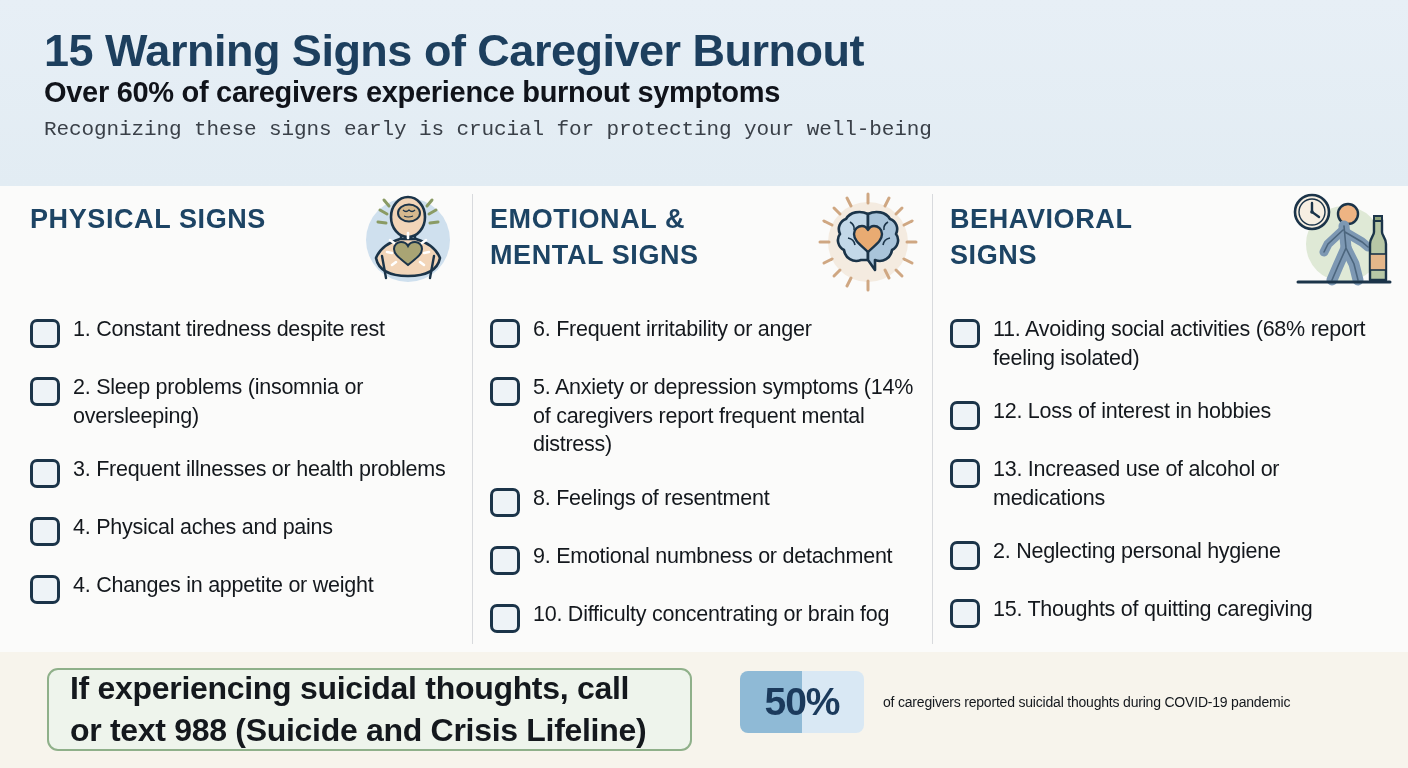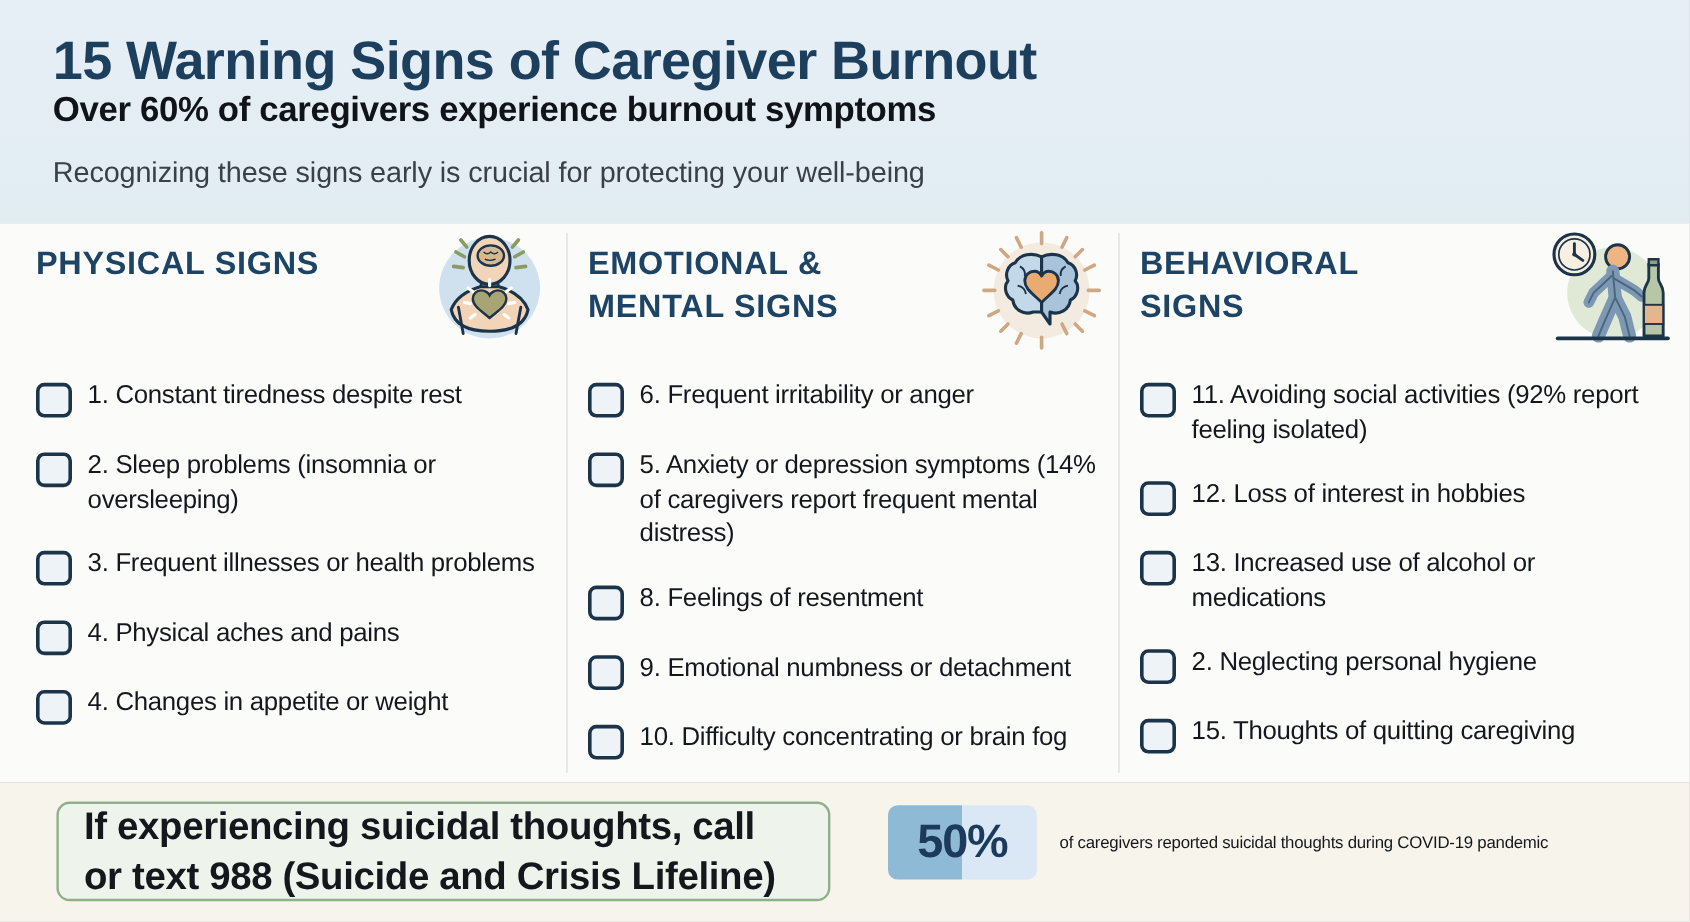--- a/index.html
+++ b/index.html
@@ -2,38 +2,38 @@
 <html><head>
 <meta charset="utf-8">
 <style>
   * { box-sizing: border-box; margin: 0; padding: 0; }
   html, body {
     width: 1408px; height: 768px;
     font-family: "Liberation Sans", sans-serif;
     background: #ffffff;
     overflow: hidden;
   }
-  #page { position: relative; width: 1408px; height: 768px; background: #a3a3a3; }
+  #page { position: relative; width: 1408px; height: 768px; background: #0ea5e9; }
 
   
   #header {
     position: absolute; left: 0; top: 0; width: 1408px; height: 186px;
     background: linear-gradient(180deg, #e7eff6 0%, #e2ecf3 100%);
     padding: 26px 44px 0 44px;
   }
   #title {
     font-size: 45px; font-weight: bold; color: #1d3f5e;
     letter-spacing: -0.5px; line-height: 1.1;
   }
   #subtitle {
     font-size: 29px; font-weight: bold; color: #10131a;
     letter-spacing: -0.3px; line-height: 1.15;
   }
   #tagline {
-    font-size: 24px; color: #3a4048; margin-top: 22px; letter-spacing: -0.1px;
+    font-size: 21px; color: #3a4048; margin-top: 9px; letter-spacing: -0.1px; font-family: Liberation Mono, monospace;
   }
 
   
   #body {
     position: absolute; left: 0; top: 186px; width: 1408px; height: 466px;
     background: #fbfbfa;
   }
   .divider {
     position: absolute; top: 8px; width: 1px; height: 450px;
     background: #d8dadd;
@@ -255,21 +255,21 @@
             <path d="M88 30 L88 42 C88 46 84 48 84 54 L84 90 L100 90 L100 54 C100 48 96 46 96 42 L96 30 Z" fill="#b7c7a6" stroke="#1b3449" stroke-width="2.4" stroke-linejoin="round"></path>
             <rect x="84" y="64" width="16" height="16" fill="#e4b68a" stroke="#1b3449" stroke-width="1.6"></rect>
             <path d="M88 26 L96 26 L96 31 L88 31 Z" fill="#8ea37c" stroke="#1b3449" stroke-width="2"></path>
             <path d="M12 92 L104 92" stroke="#1b3449" stroke-width="3" stroke-linecap="round"></path>
           </svg>
         </div>
       </div>
       <div class="items">
         <div class="item">
           <div class="checkbox"></div>
-          <div class="item-text">11. Avoiding social activities (92% report feeling isolated)</div>
+          <div class="item-text">11. Avoiding social activities (68% report feeling isolated)</div>
         </div>
         <div class="item">
           <div class="checkbox"></div>
           <div class="item-text">12. Loss of interest in hobbies</div>
         </div>
         <div class="item">
           <div class="checkbox"></div>
           <div class="item-text">13. Increased use of alcohol or medications</div>
         </div>
         <div class="item">

